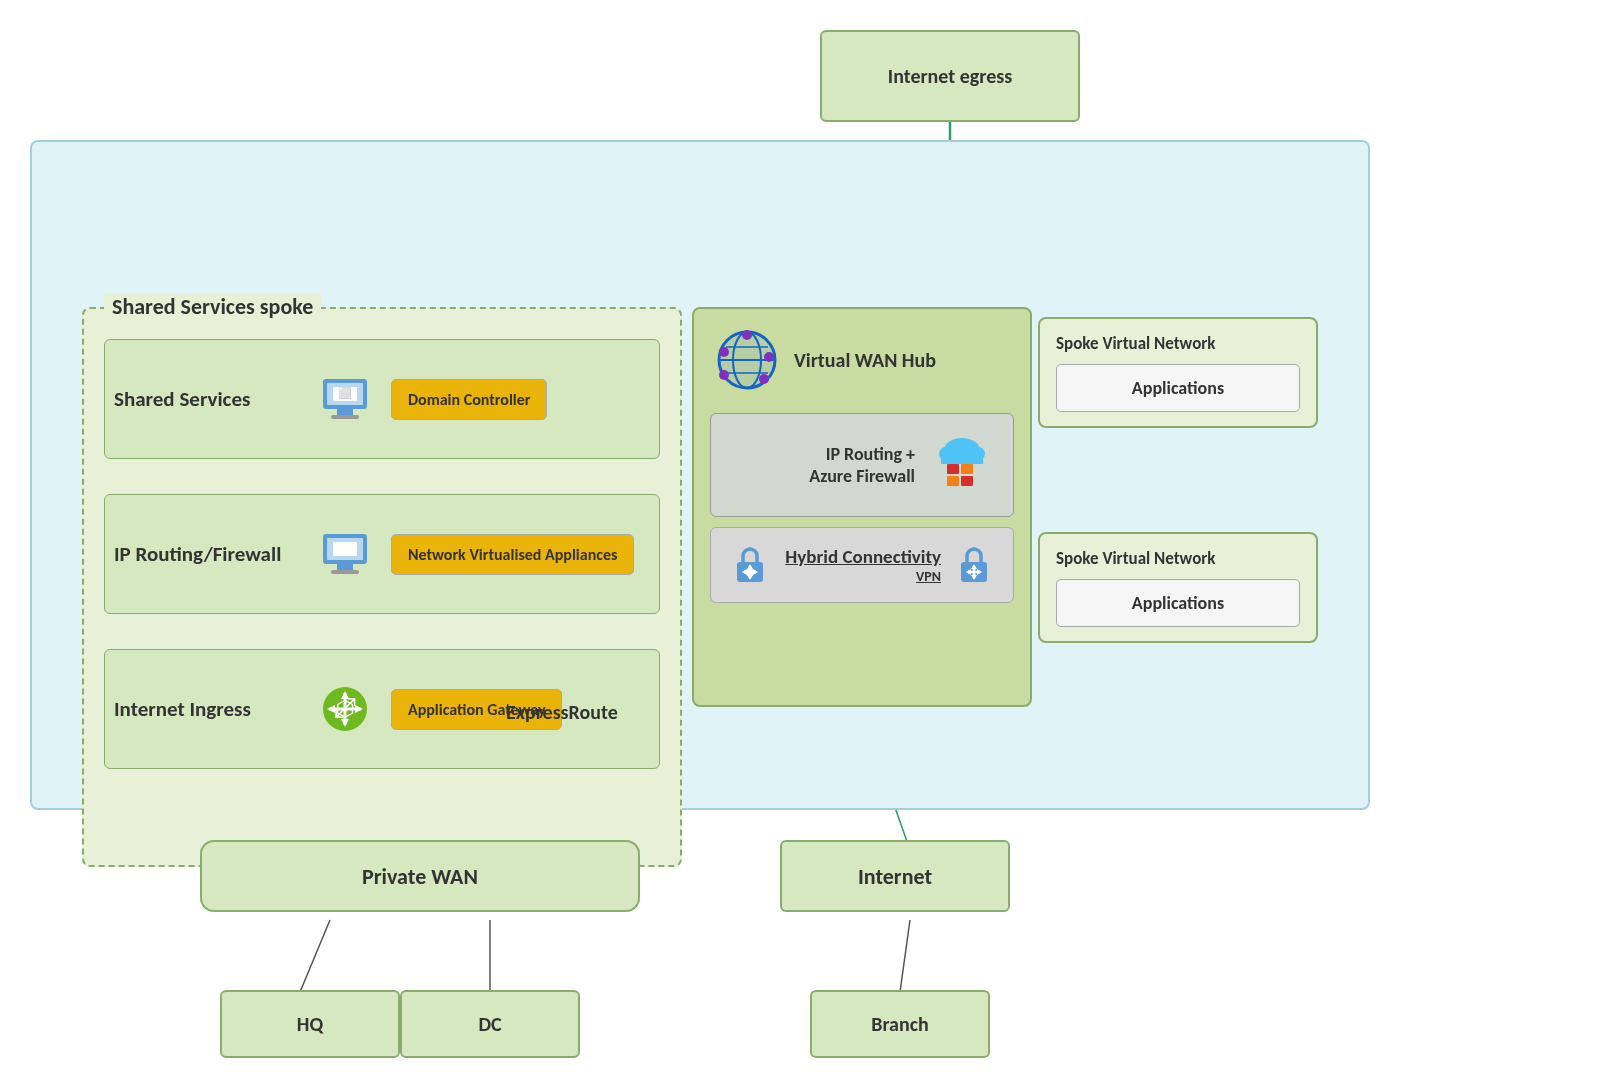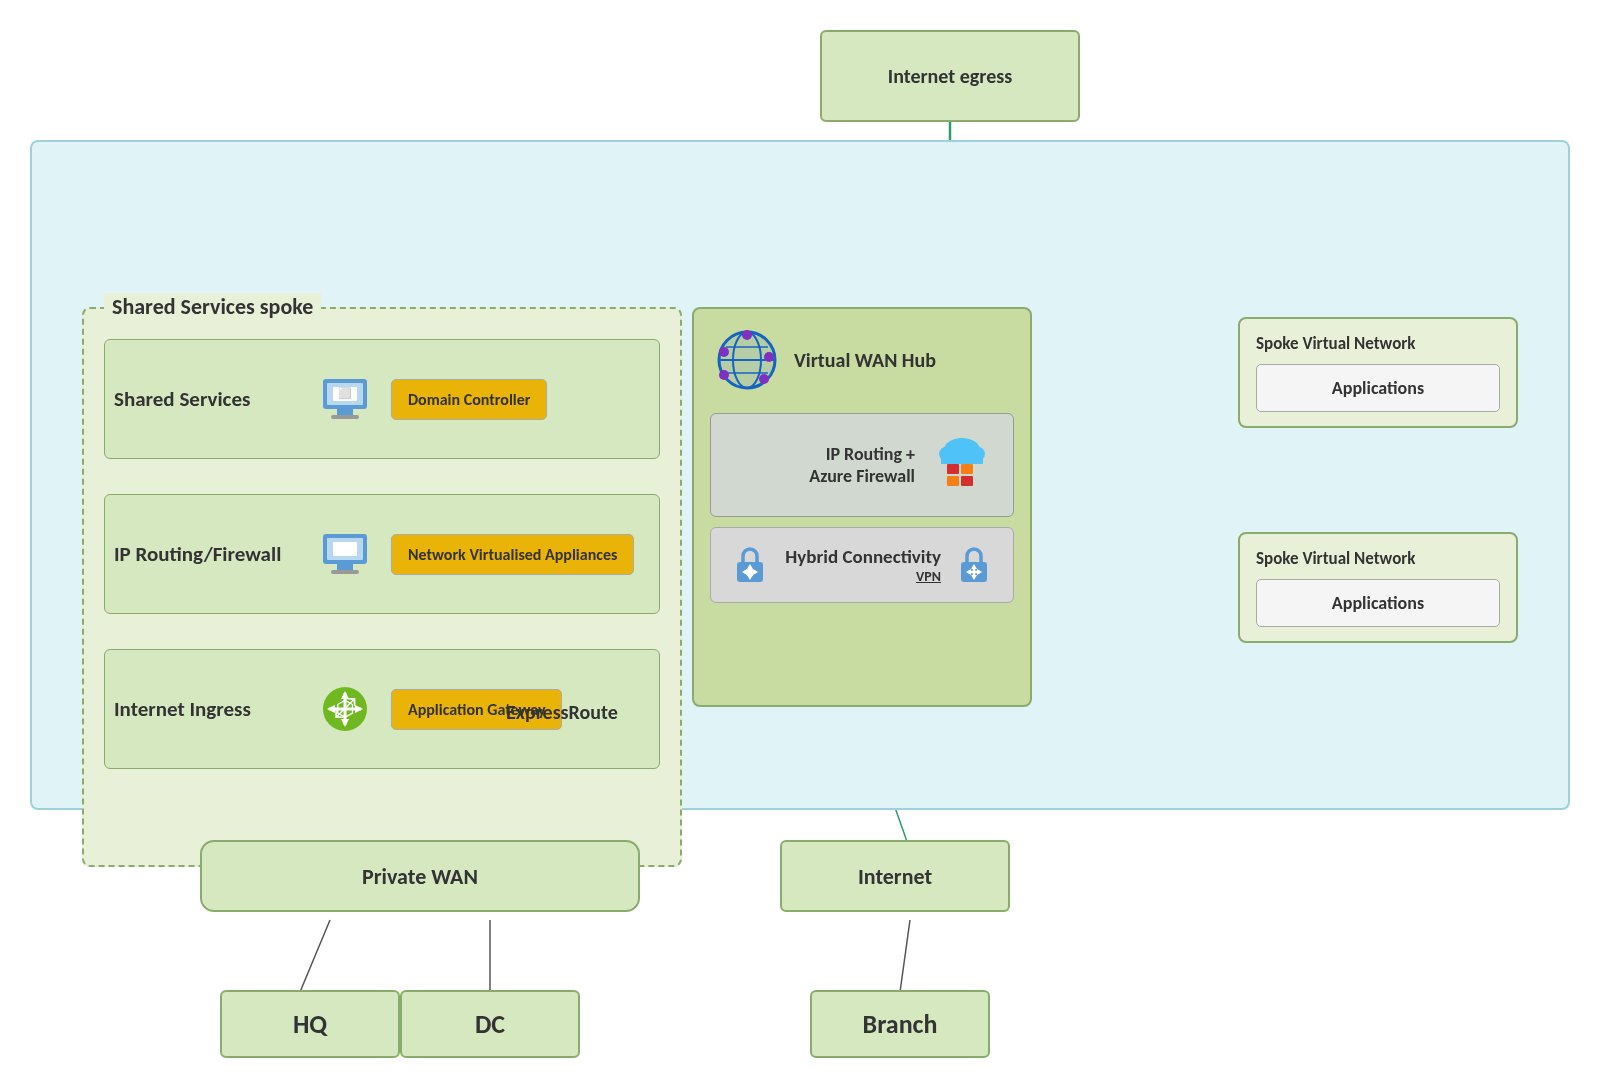--- a/index.html
+++ b/index.html
@@ -34,21 +34,21 @@
       font-size: 20px;
       font-weight: 600;
       color: #333;
     }
 
     
     .main-container {
       position: absolute;
       top: 140px;
       left: 30px;
-      width: 1540px;
+      width: 1340px;
       height: 670px;
       background: #e0f4f8;
       border: 2px solid #a0d0dc;
       border-radius: 8px;
     }
 
     
     .shared-services-spoke {
       position: absolute;
       top: 165px;
@@ -153,21 +153,21 @@
 
     .node-box {
       width: 180px;
       height: 68px;
       border: 2px solid #8aab6e;
       background: #d6e8c0;
       border-radius: 6px;
       display: flex;
       align-items: center;
       justify-content: center;
-      font-size: 26px;
+      font-size: 20px;
       font-weight: 600;
       color: #333;
       position: absolute;
       bottom: 0;
     }
 
     .hq-box { left: 220px; top: 990px; }
     .dc-box { left: 400px; top: 990px; }
     .branch-box { left: 810px; top: 990px; }
 
@@ -337,21 +337,21 @@
 
             <line x1="23" y1="24" x2="23" y2="36" stroke="white" stroke-width="2.5"></line>
             <line x1="17" y1="30" x2="29" y2="30" stroke="white" stroke-width="2.5"></line>
             <polygon points="23,22 20,27 26,27" fill="white"></polygon>
             <polygon points="23,38 20,33 26,33" fill="white"></polygon>
             <polygon points="15,30 20,27 20,33" fill="white"></polygon>
             <polygon points="31,30 26,27 26,33" fill="white"></polygon>
           </svg>
 
           <div style="flex:1;">
-            <div style="font-size:19px;font-weight:700;color:#333;">Hybrid Connectivity</div>
+            <div style="font-size:19px;font-weight:700;color:#333;text-decoration:underline;">Hybrid Connectivity</div>
             <div style="font-size:14px;font-weight:600;color:#333;text-decoration:underline;">VPN</div>
           </div>
 
           <svg width="46" height="46" viewBox="0 0 46 46">
             <rect x="10" y="20" width="26" height="20" rx="3" fill="#5b9bd5"></rect>
             <path d="M16 20 V14 a7 7 0 0 1 14 0 V20" fill="none" stroke="#5b9bd5" stroke-width="3.5"></path>
             <line x1="23" y1="24" x2="23" y2="36" stroke="white" stroke-width="2.5"></line>
             <line x1="17" y1="30" x2="29" y2="30" stroke="white" stroke-width="2.5"></line>
             <polygon points="23,22 20,27 26,27" fill="white"></polygon>
             <polygon points="23,38 20,33 26,33" fill="white"></polygon>

